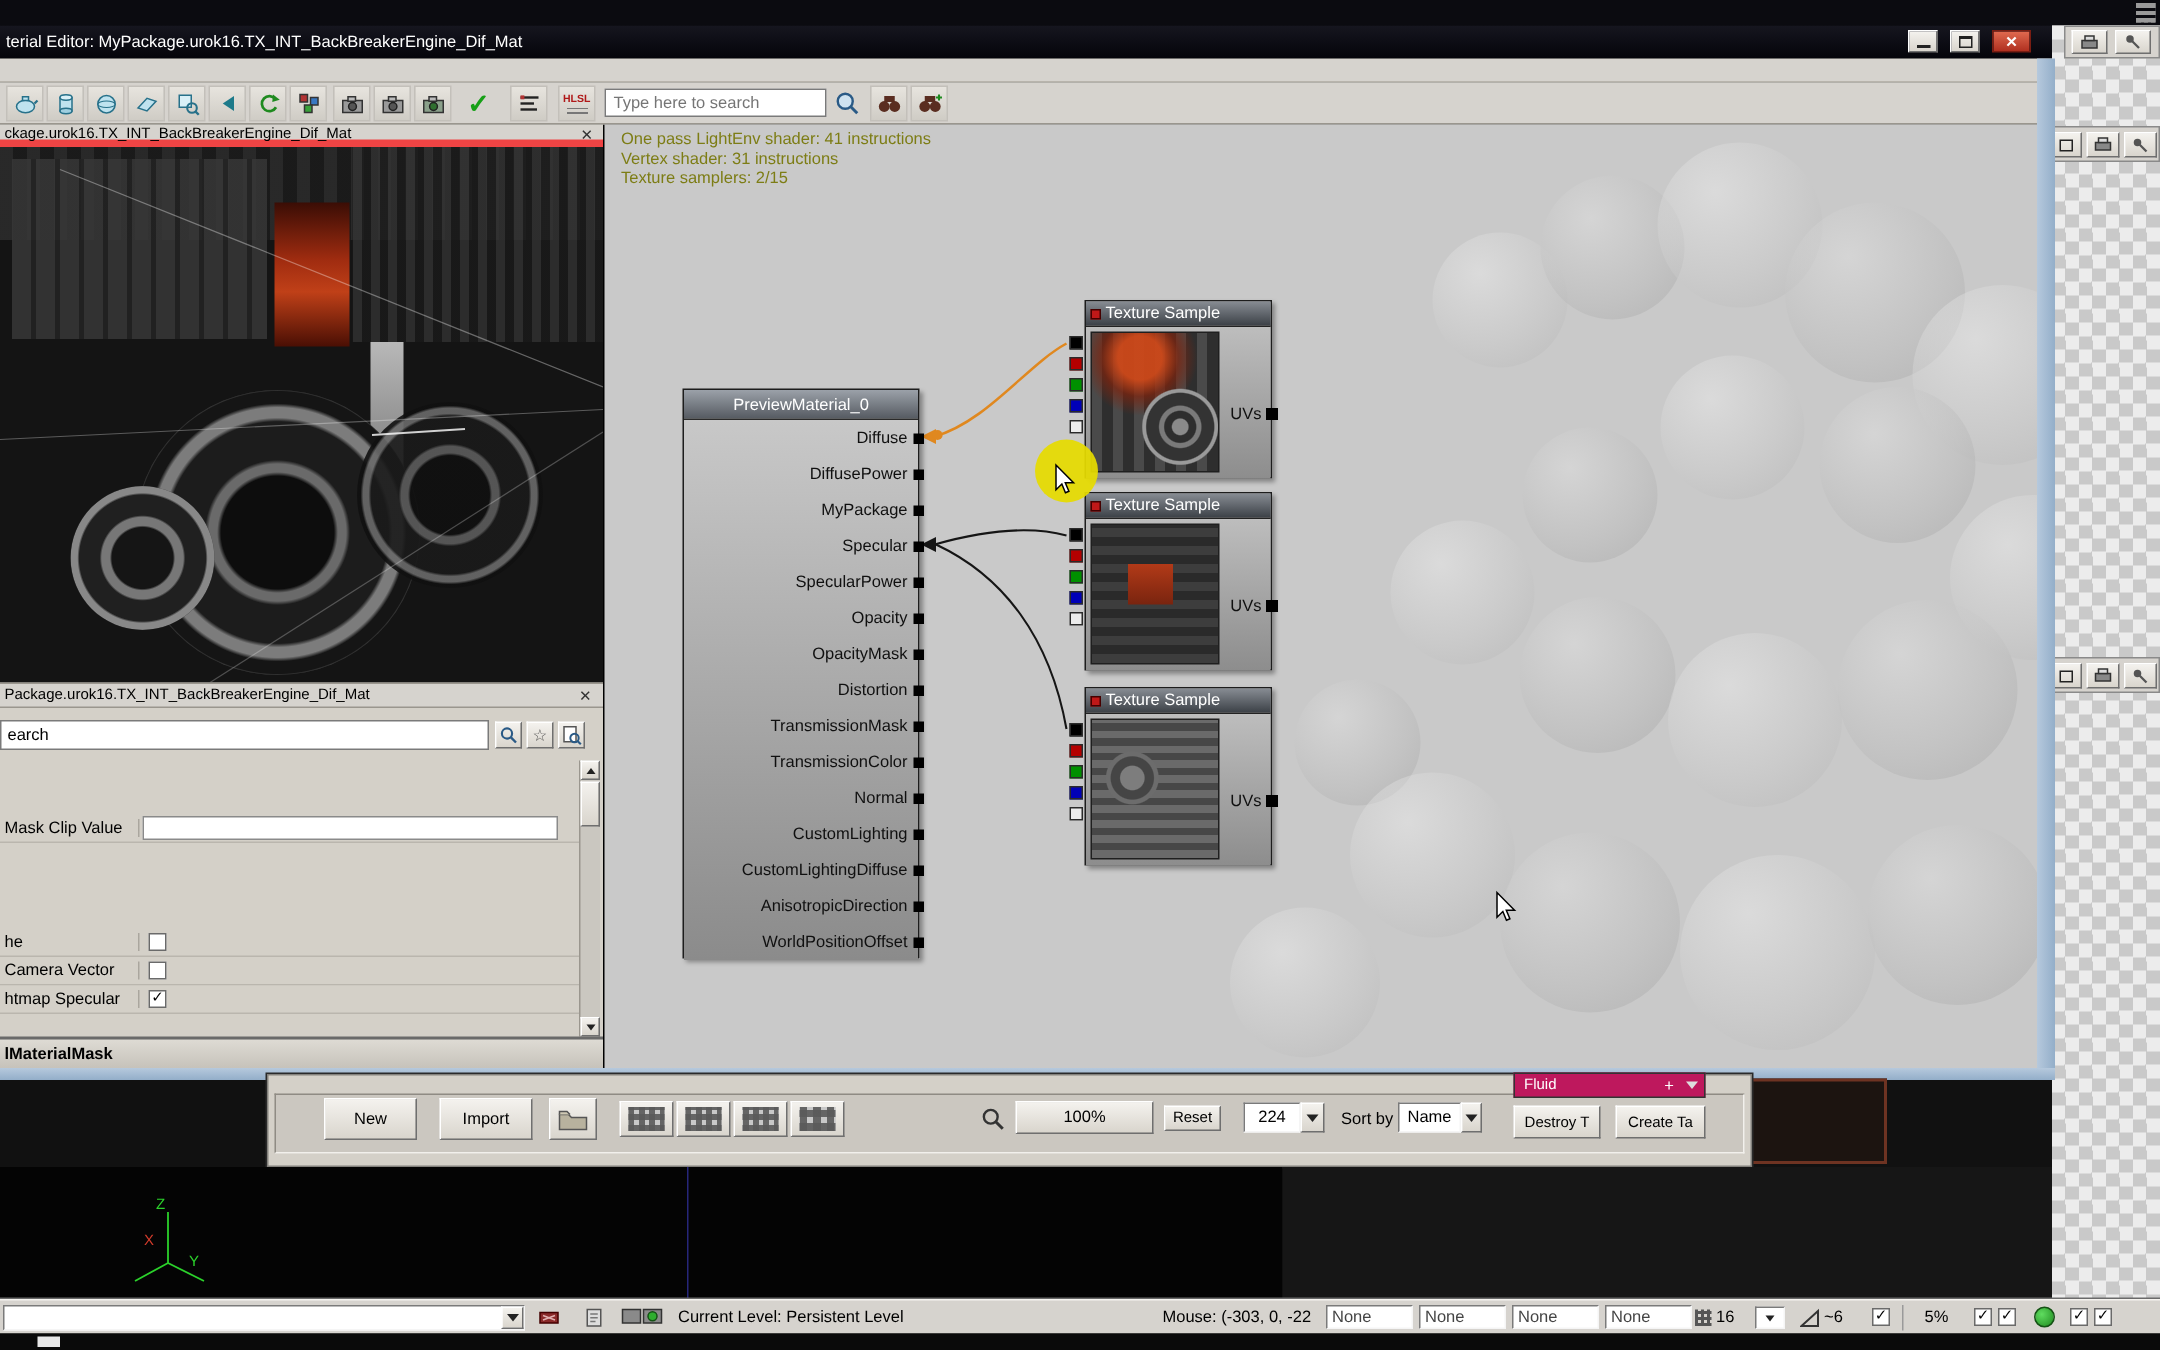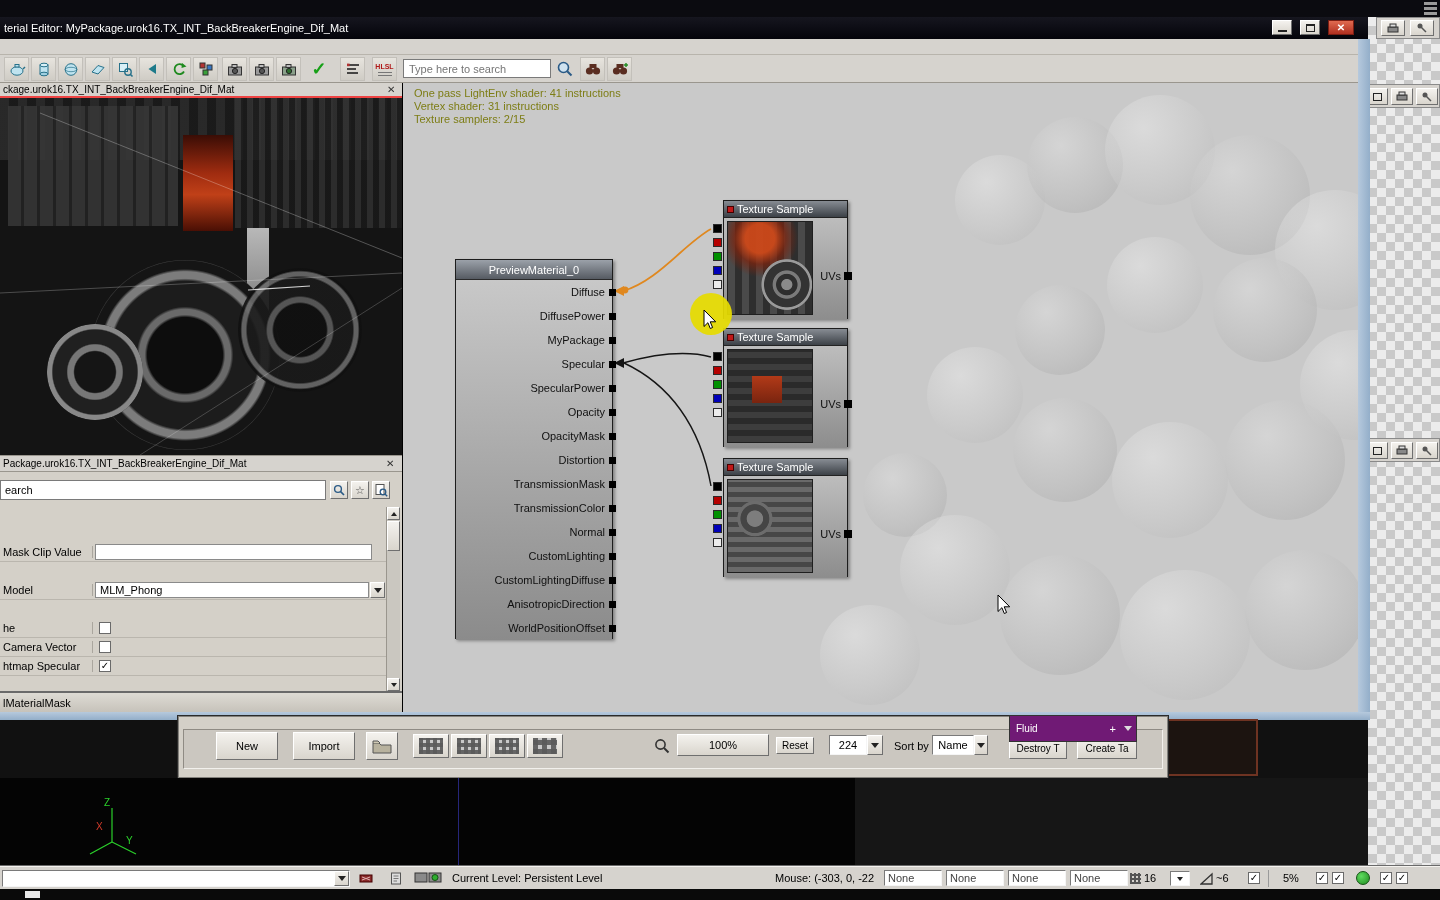--- a/index.html
+++ b/index.html
@@ -226,21 +226,21 @@
         <svg class="icon-svg" width="18" height="16">
           <rect x="5.5" y="3" width="7" height="4" fill="#5a2d20"></rect>
           <circle cx="5.5" cy="10" r="3.6" fill="#5a2d20"></circle>
           <circle cx="12.5" cy="10" r="3.6" fill="#5a2d20"></circle>
           <line x1="15" y1="2" x2="15" y2="6" stroke="#1f8a1f" stroke-width="1.4"></line>
           <line x1="13" y1="4" x2="17" y2="4" stroke="#1f8a1f" stroke-width="1.4"></line>
         </svg>
       </div>
   </div>
 
-  <div class="abs graybar" style="left:0;top:83px;width:402px;height:15px;border-bottom:2px solid #ef4444">
+  <div class="abs graybar" style="left:0;top:83px;width:402px;height:15px;border-bottom:5px solid #ef4444">
     <span class="abs nowrap" style="left:3px;top:1px;font-size:10px">ckage.urok16.TX_INT_BackBreakerEngine_Dif_Mat</span>
     <span class="abs" style="left:387px;top:1px;font-size:10px;color:#333">✕</span>
   </div>
   <div class="abs" style="left:0;top:98px;width:402px;height:357px;background:#141414;overflow:hidden">
     <div class="abs" style="left:0;top:0;width:402px;height:62px;background:repeating-linear-gradient(90deg,#2e2e2e 0 9px,#1c1c1c 9px 18px);opacity:.8"></div>
     <div class="abs" style="left:8px;top:8px;width:170px;height:120px;background:repeating-linear-gradient(90deg,#383838 0 13px,#242424 13px 16px),repeating-linear-gradient(0deg,rgba(70,70,70,.8) 0 13px,rgba(20,20,20,.9) 13px 16px);opacity:.85"></div>
     <div class="abs" style="left:235px;top:0;width:167px;height:130px;background:repeating-linear-gradient(90deg,#343434 0 6px,#1a1a1a 6px 12px);opacity:.75"></div>
     <div class="abs" style="left:183px;top:37px;width:50px;height:96px;background:linear-gradient(180deg,#3a0d05,#a02c10 40%,#c04018 62%,#4a0f04)"></div>
     <div class="abs" style="left:247px;top:130px;width:22px;height:96px;background:linear-gradient(#b8b8b8,#777)"></div>
     <div class="abs" style="left:90px;top:162px;width:190px;height:190px;border-radius:50%;background:radial-gradient(circle,#0d0d0d 0 28%,#6a6a6a 30% 34%,#1c1c1c 36% 55%,#7c7c7c 57% 62%,#151515 64% 70%,#8a8a8a 72% 74%,#0a0a0a 76%)"></div>
@@ -277,31 +277,20 @@
         </svg>
       </div>
 
 
     <div class="prow" style="top:87px">
       <span class="lbl">Mask Clip Value</span>
       <span class="val">
           <span class="abs" style="left:2px;top:1px;right:14px;bottom:1px;background:#fff;border:1px solid #8a8a8a"></span>
         </span>
     </div>
-    <div class="prow" style="top:125px">
-      <span class="lbl">Model</span>
-      <span class="val">
-        <span class="ddcell">
-            <span>MLM_Phong</span>
-          </span>
-        <span class="abs bevel btn ddbtn">
-            <span class="dd-arrow"></span>
-          </span>
-      </span>
-    </div>
     <div class="prow" style="top:182px">
       <span class="lbl">Camera Vector</span>
       <span class="val">
           <span class="cb"></span>
         </span>
     </div>
     <div class="prow" style="top:163px">
       <span class="lbl">he</span>
       <span class="val">
           <span class="cb"></span>
@@ -320,21 +309,21 @@
       <div class="abs bevel btn" style="left:0;top:0;width:13px;height:13px">
           <span class="up-arrow" style="border-left-width:3px;border-right-width:3px;border-bottom-width:4px"></span>
         </div>
       <div class="abs bevel" style="left:0;top:14px;width:13px;height:30px"></div>
       <div class="abs bevel btn" style="left:0;top:171px;width:13px;height:13px">
           <span class="dd-arrow" style="border-left-width:3px;border-right-width:3px;border-top-width:4px"></span>
         </div>
     </div>
 
     <div class="abs" style="left:0;top:235px;width:402px;height:22px;background:linear-gradient(#dedbd4,#c5c1b9);border-top:2px solid #6a6a6a;display:flex;align-items:center">
-        <span style="padding-left:3px;font-weight:normal">lMaterialMask</span>
+        <span style="padding-left:3px;font-weight:bold">lMaterialMask</span>
       </div>
   </div>
 
   <div class="abs" style="left:403px;top:83px;width:955px;height:629px;background:#c9c9c9;overflow:hidden">
 
     <div class="ball" style="left:552px;top:72px;width:90px;height:90px"></div>
     <div class="ball d" style="left:624px;top:34px;width:96px;height:96px"></div>
     <div class="ball" style="left:702px;top:12px;width:110px;height:110px"></div>
     <div class="ball d" style="left:787px;top:52px;width:120px;height:120px"></div>
     <div class="ball" style="left:872px;top:107px;width:120px;height:120px"></div>
@@ -563,21 +552,21 @@
       </div>
     <div class="abs bevel btn" style="left:795px;top:18px;width:14px;height:20px">
         <span class="dd-arrow"></span>
       </div>
     <div class="abs bevel btn" style="left:830px;top:20px;width:58px;height:22px;font-size:10px">
         <span>Destroy T</span>
       </div>
     <div class="abs bevel btn" style="left:898px;top:20px;width:60px;height:22px;font-size:10px">
         <span>Create Ta</span>
       </div>
-    <div class="abs" style="left:830px;top:-2px;width:128px;height:27px;background:#701a75;border:1px solid #333;color:#fff;display:flex;align-items:center">
+    <div class="abs" style="left:830px;top:-2px;width:128px;height:17px;background:#be185d;border:1px solid #333;color:#fff;display:flex;align-items:center">
       <span style="padding-left:6px;font-size:10px;flex:1">Fluid</span>
       <span style="font-size:11px;margin-right:8px">+</span>
       <span class="dd-arrow" style="border-top-color:#ddd;margin-right:4px"></span>
     </div>
   </div>
 
   <div class="abs" style="left:0;top:778px;width:855px;height:88px;background:#040404;overflow:hidden">
     <div class="abs" style="left:458px;top:0;width:1px;height:88px;background:#26267a"></div>
     <svg class="abs" width="120" height="80" style="left:60px;top:6px">
       <line x1="52" y1="58" x2="52" y2="24" stroke="#2bd12b" stroke-width="1.2"></line>

